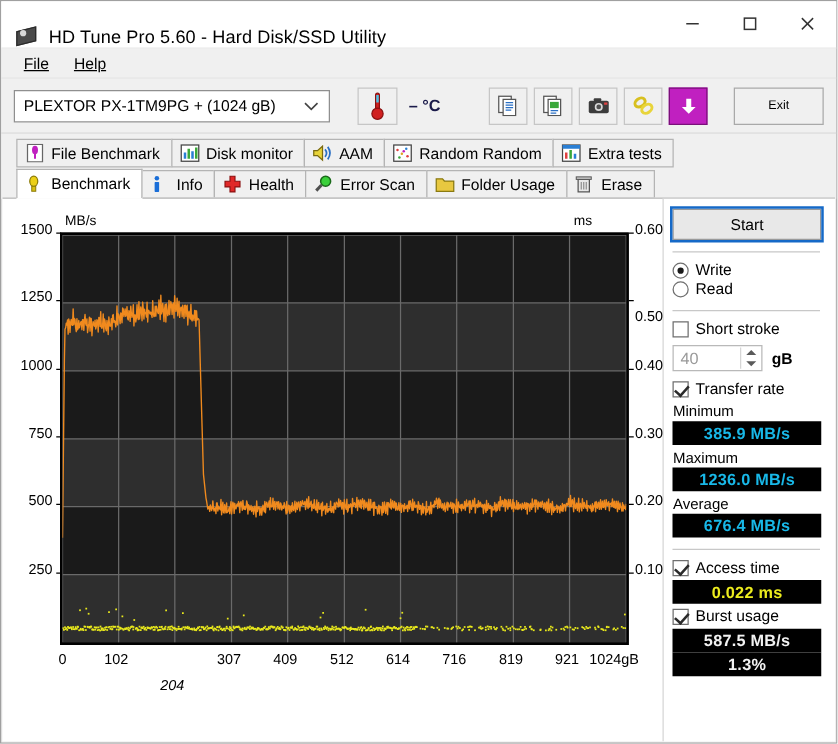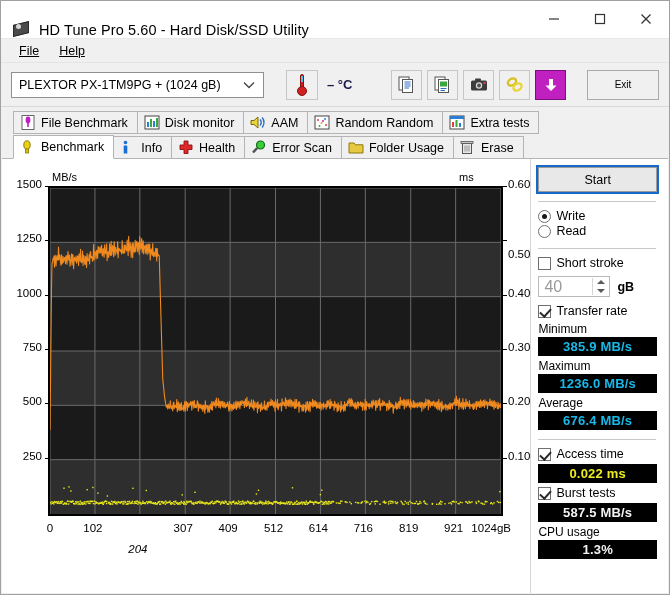--- a/index.html
+++ b/index.html
@@ -250,21 +250,21 @@
     transform: rotate(42deg);
   }
   .spin-row {
     display: flex; align-items: center; gap: 7px;
     padding-left: 5px; margin-top: 5px;
   }
   .spin {
     width: 72px; height: 21px;
     border: 1px solid #b9b9b9; background: #fff;
     display: flex; align-items: center;
-    font-size: 16px; color: #9a9a9a;
+    font-size: 13px; color: #9a9a9a;
     padding-left: 5px; position: relative;
   }
   .spin .arrows {
     position: absolute; right: 1px; top: 1px;
     width: 16px; height: 17px;
     display: flex; flex-direction: column;
     justify-content: space-around; align-items: center;
     border-left: 1px solid #d6d6d6;
   }
   .spin .arrows span {
@@ -1234,21 +1234,20 @@
       <div class="sep"></div>
 
       <div class="opt-row">
         <span class="cbox on"></span>
         <span>Access time</span>
       </div>
       <div class="lcd yellow" style="margin-top:2px;">0.022 ms</div>
 
       <div class="opt-row" style="margin-top:3px;">
         <span class="cbox on"></span>
-        <span>Burst tests</span>
+        <span>Burst usage</span>
       </div>
       <div class="lcd white" style="margin-top:2px;">587.5 MB/s</div>
 
-      <div class="stat-lab">CPU usage</div>
       <div class="lcd white">1.3%</div>
     </div>
   </div>
 </div>
 
 </body></html>

